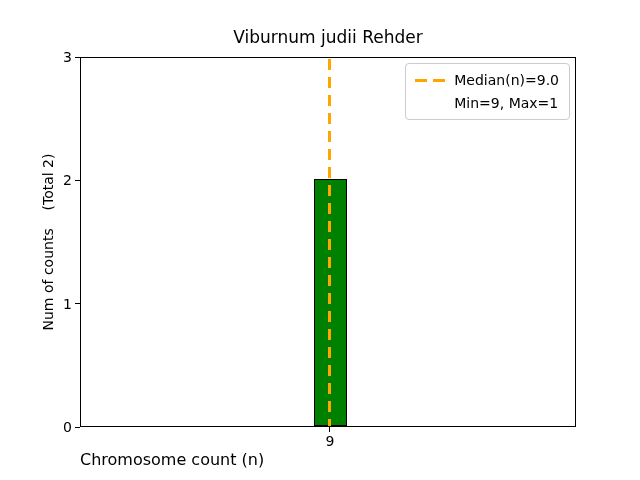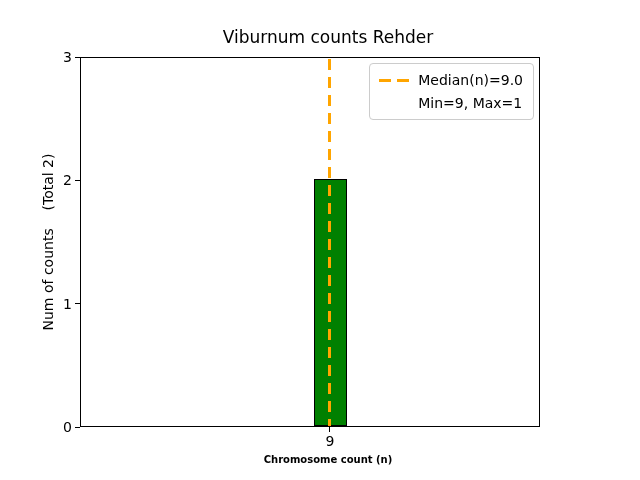--- a/index.html
+++ b/index.html
@@ -18,21 +18,21 @@
     top: 27px;
     width: 496px;
     text-align: center;
     font-size: 17px;
     line-height: 20px;
   }
   .plot-area {
     position: absolute;
     left: 80px;
     top: 57px;
-    width: 460px;
+    width: 496px;
     height: 370px;
     border: 1px solid #000000;
     box-sizing: border-box;
     background: #ffffff;
   }
   .bar {
     position: absolute;
     left: 233px;
     bottom: 0;
     width: 33px;
@@ -110,42 +110,41 @@
     width: 30px;
     text-align: center;
     font-size: 14px;
     line-height: 14px;
   }
   .xlabel {
     position: absolute;
     left: 80px;
     top: 452px;
     width: 496px;
-    text-align: center;
-    font-size: 10px;
+    text-align: left;
+    font-size: 16px;
     line-height: 16px;
-    font-weight: bold;
   }
   .ylabel {
     position: absolute;
     left: 48px;
     top: 242px;
     transform: translate(-50%, -50%) rotate(-90deg);
     transform-origin: center center;
     font-size: 14px;
     line-height: 16px;
     white-space: pre;
   }
 </style>
 </head>
 <body>
 
 <div class="figure">
 
-  <div class="title">Viburnum counts Rehder</div>
+  <div class="title">Viburnum judii Rehder</div>
 
   <div class="ylabel">Num of counts    (Total 2)</div>
 
   <div class="plot-area">
     <div class="bar"></div>
     <div class="median-line"></div>
 
     <div class="legend">
       <div class="legend-row">
         <span class="legend-handle"></span>

